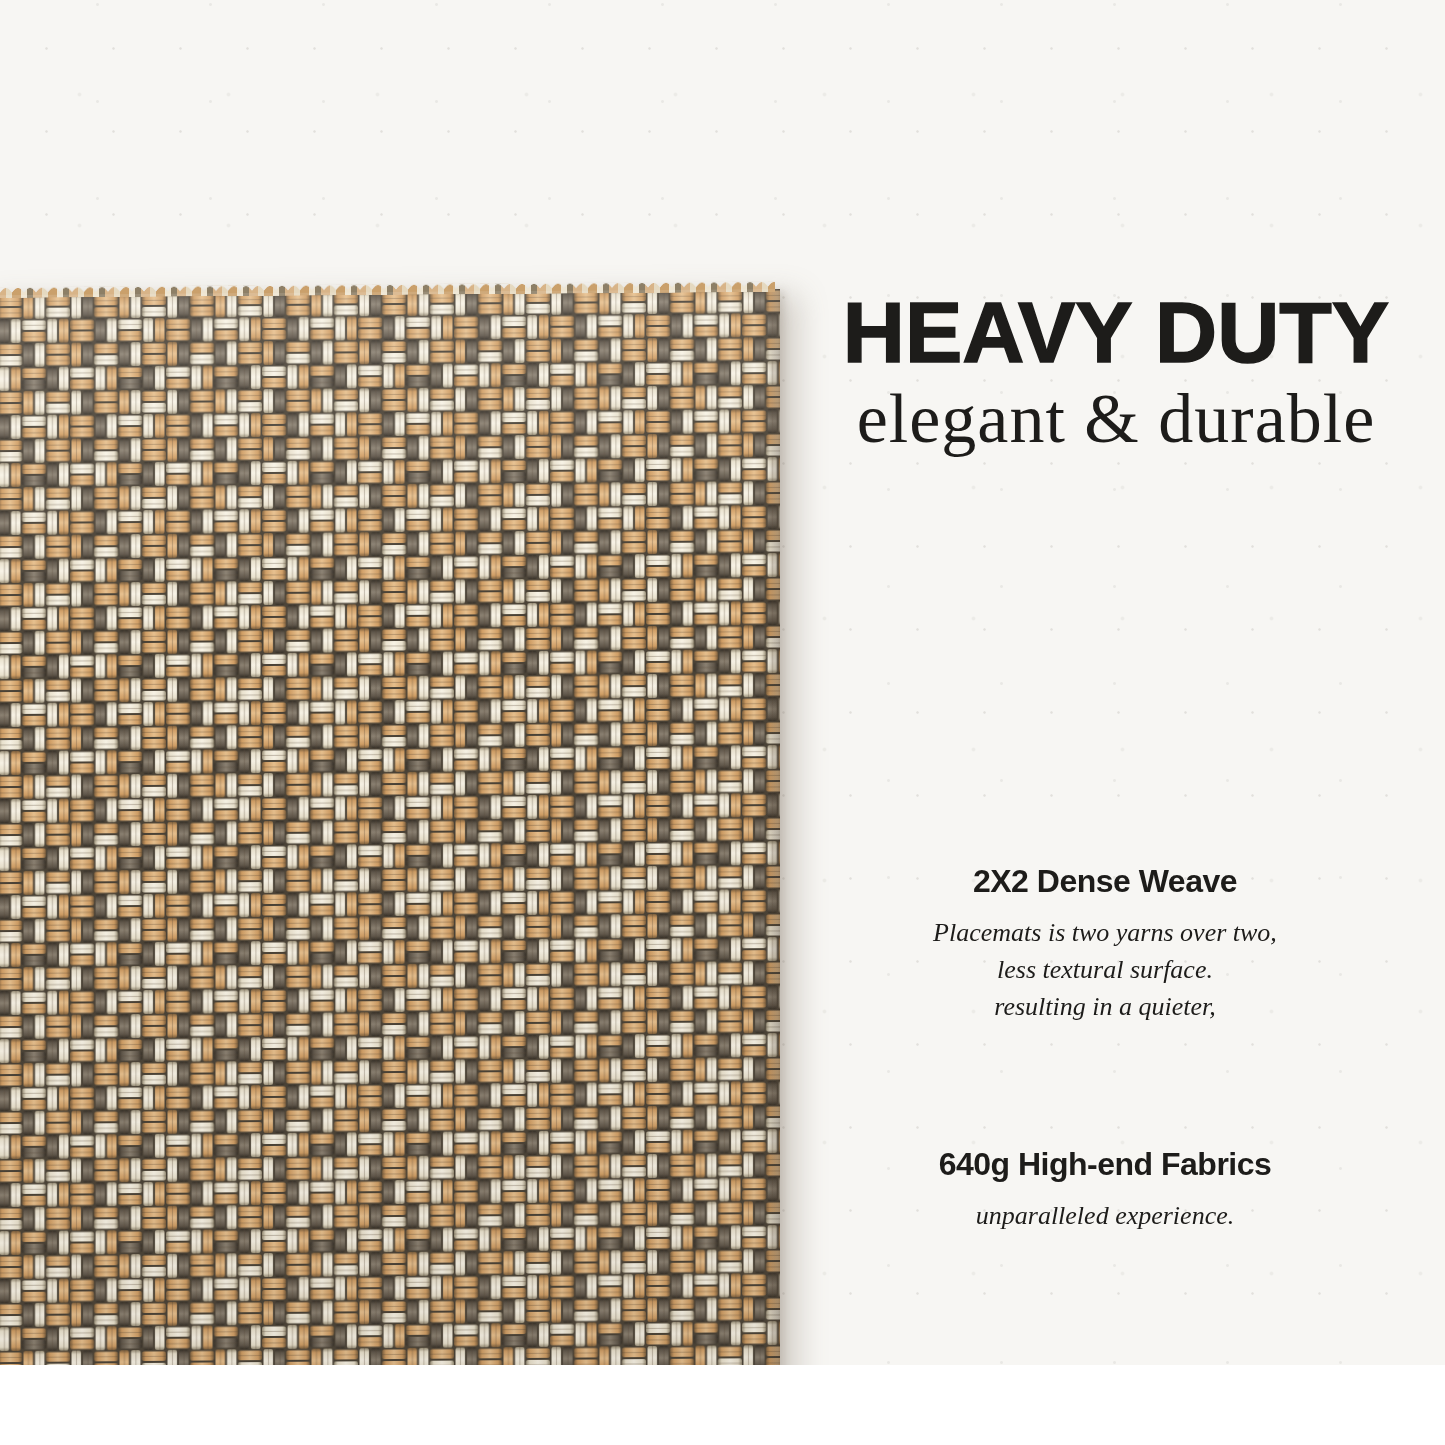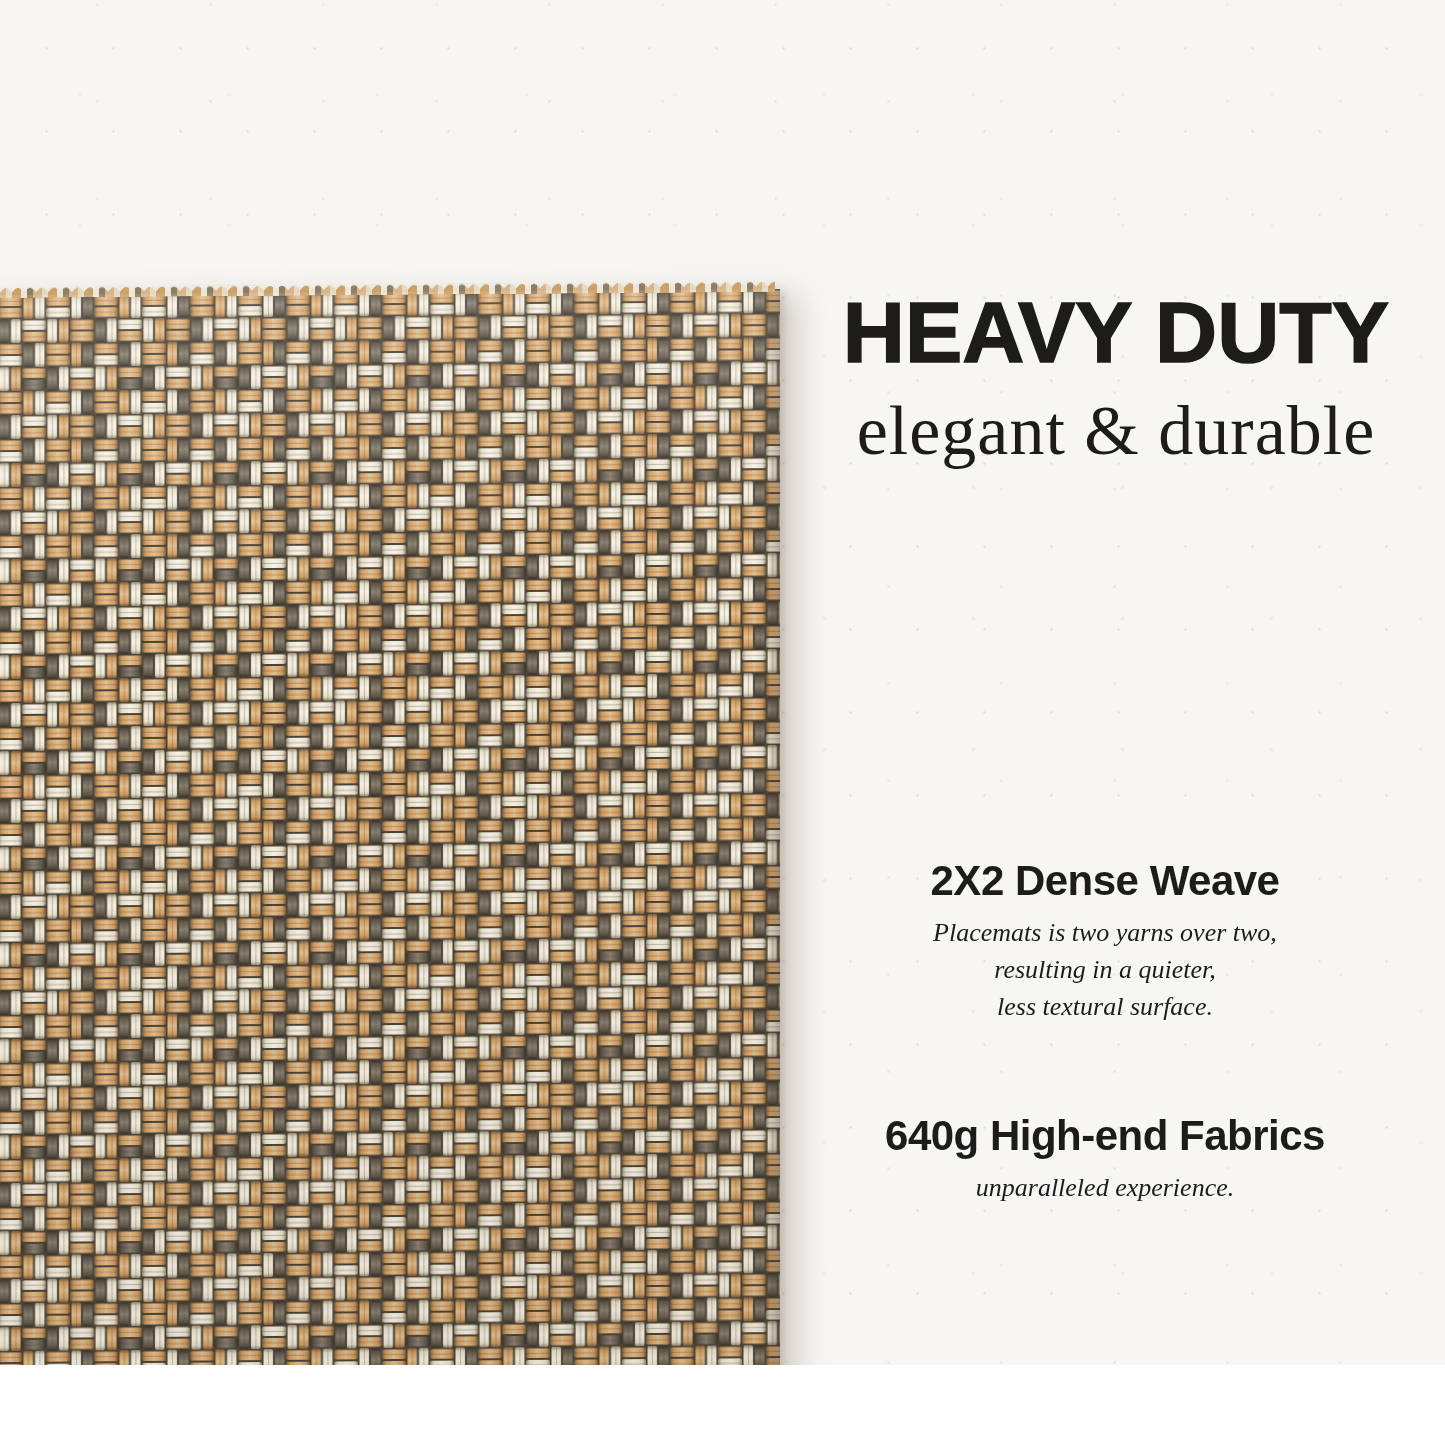--- a/index.html
+++ b/index.html
@@ -36,31 +36,31 @@
                rgba(60,50,40,.05) 72%,rgba(60,50,40,.10));
   }
   
   .title-block{position:absolute;left:836px;top:289px;width:560px;text-align:center;color:var(--ink,#1d1c1a);}
   .title-block h1{
     margin:0;font-family:"Liberation Sans",sans-serif;font-weight:bold;
     font-size:86px;line-height:86px;letter-spacing:0;
     -webkit-text-stroke:1.5px currentColor;
   }
   .subtitle{
-    margin-top:16px;font-family:"Liberation Serif",serif;
+    margin-top:4px;font-family:"Liberation Serif",serif;
     font-size:70px;line-height:80px;letter-spacing:1px;
   }
   .feature{position:absolute;left:810px;width:590px;text-align:center;color:var(--ink,#1d1c1a);}
   .feature h2{
     margin:0 0 10px;font-family:"Liberation Sans",sans-serif;font-weight:bold;
-    font-size:42px;line-height:46px;letter-spacing:-.5px;
+    font-size:32px;line-height:46px;letter-spacing:-.5px;
   }
   .iline{font-family:"Liberation Serif",serif;font-style:italic;font-size:26px;line-height:37px;}
   .feature-1{top:858px;}
-  .feature-2{top:1113px;}
+  .feature-2{top:1141px;}
 </style>
 </head>
 <body>
 
 <div class="canvas">
 
   <div class="mat" title="Close-up of a woven vinyl placemat with a 2x2 basketweave texture in beige, cream and charcoal strands">
     <div class="fringe"></div>
     <svg xmlns="http://www.w3.org/2000/svg" width="806" height="1162">
       <defs>
@@ -191,22 +191,22 @@
   </div>
 
   <div class="title-block">
     <h1>HEAVY DUTY</h1>
     <div class="subtitle">elegant &amp; durable</div>
   </div>
 
   <div class="feature feature-1">
     <h2>2X2 Dense Weave</h2>
     <div class="iline">Placemats is two yarns over two,</div>
+    <div class="iline">less textural surface.</div>
     <div class="iline">resulting in a quieter,</div>
-    <div class="iline">less textural surface.</div>
   </div>
 
   <div class="feature feature-2">
     <h2>640g High-end Fabrics</h2>
     <div class="iline">unparalleled experience.</div>
   </div>
 
 </div>
 
 </body></html>

